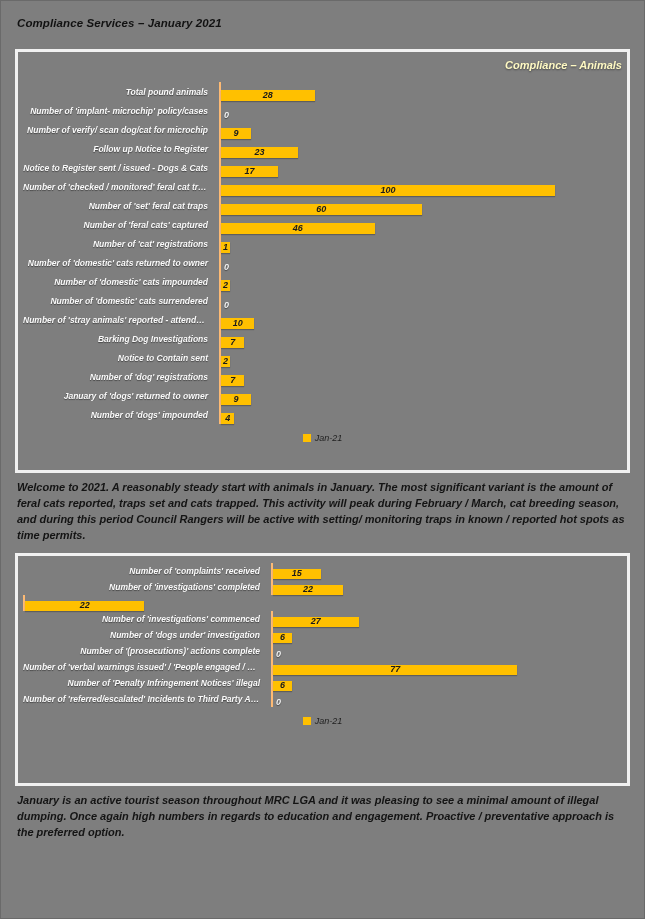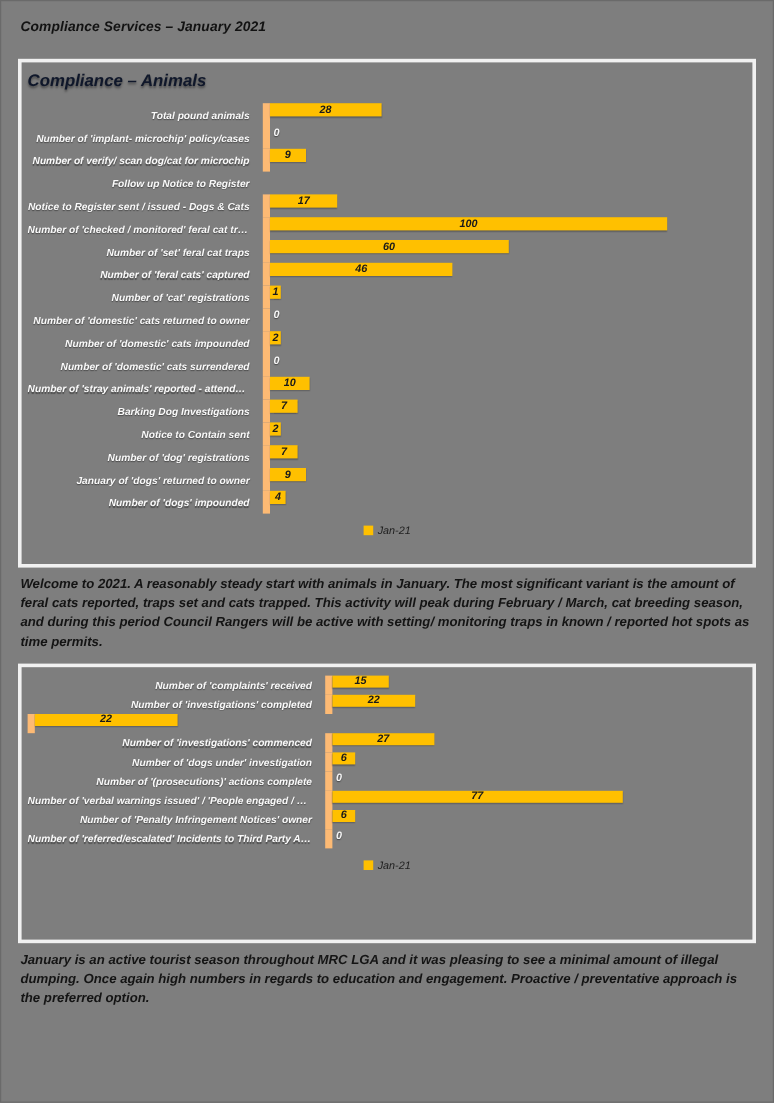--- a/index.html
+++ b/index.html
@@ -3,28 +3,28 @@
 <meta charset="utf-8">
 <style>
   * { box-sizing: border-box; margin: 0; padding: 0; }
   html, body { width: 645px; background: #7e7e7e; }
   body { font-family: "Liberation Sans", sans-serif; }
   .page { width: 645px; height: 919px; background: #7e7e7e; padding: 14px 14px 0 14px; overflow: hidden; border: 1px solid #6a6a6a; font-style: italic; }
   .doc-title { color: #121212; font-weight: bold; font-size: 11.5px; margin: 2px 2px 20px 2px; letter-spacing: .1px; }
   .chart-frame { border: 3px solid #f1f1f1; padding: 7px 5px 4px 5px; background: #7e7e7e; }
   .chart-0 { height: 424px; }
   .chart-1 { height: 233px; }
-  .chart-title { text-align: left; color: #0f172a; font-weight: bold; font-size: 14px; text-shadow: 0 1px 2px rgba(0,0,0,.45); margin-bottom: 11px; }
+  .chart-title { text-align: right; color: #fef9c3; font-weight: bold; font-size: 11px; text-shadow: 0 1px 2px rgba(0,0,0,.45); margin-bottom: 11px; }
   .bar-row { display: flex; align-items: center; }
   .chart-0 .bar-row { height: 19px; }
   .chart-1 .bar-row { height: 16px; }
   .bar-label { color: #fbfbfb; font-weight: bold; font-size: 8.5px; text-align: right; padding-right: 11px; white-space: nowrap; overflow: hidden; text-overflow: ellipsis; text-shadow: 0 1px 1px rgba(0,0,0,.45); }
   .chart-0 .bar-label { width: 196px; min-width: 196px; }
   .chart-1 .bar-label { width: 248px; min-width: 248px; }
-  .bar-track { flex: 1; height: 100%; border-left: 6px solid #fdba74; position: relative; display: flex; align-items: flex-start; }
+  .bar-track { flex: 1; height: 100%; border-left: 2px solid #fdba74; position: relative; display: flex; align-items: flex-end; }
   .bar { background: #FFC000; height: 11px; min-width: 9px; display: flex; align-items: center; justify-content: center; box-shadow: 0 1px 1px rgba(0,0,0,.25); }
   .chart-1 .bar { height: 10px; }
   .bar-value { color: #1a1a1a; font-weight: bold; font-size: 9px; line-height: 1; }
   .bar-value-zero { color: #f5f5f5; font-weight: bold; font-size: 9px; margin-left: 3px; text-shadow: 0 1px 1px rgba(0,0,0,.45); }
   .legend { display: flex; justify-content: center; align-items: center; gap: 4px; margin-top: 9px; }
   .legend-swatch { width: 8px; height: 8px; background: #FFC000; display: inline-block; }
   .legend-label { font-size: 9px; color: #202020; }
   .summary { color: #141414; font-weight: bold; font-size: 11px; line-height: 1.45; margin: 7px 2px 9px 2px; }
 </style>
 </head>
@@ -54,20 +54,25 @@
         <div class="bar-row">
           <div class="bar-label">Number of verify/ scan dog/cat for microchip</div>
           <div class="bar-track">
             <div class="bar" style="width: 7.5%;">
               <span class="bar-value">9</span>
             </div>
           </div>
         </div>
         <div class="bar-row">
           <div class="bar-label">Follow up Notice to Register</div>
+          <div class="bar-track">
+            <div class="bar" style="width: 19.1667%;">
+              <span class="bar-value">23</span>
+            </div>
+          </div>
         </div>
         <div class="bar-row">
           <div class="bar-label">Notice to Register sent / issued - Dogs &amp; Cats</div>
           <div class="bar-track">
             <div class="bar" style="width: 14.1667%;">
               <span class="bar-value">17</span>
             </div>
           </div>
         </div>
         <div class="bar-row">
@@ -228,21 +233,21 @@
         </div>
         <div class="bar-row">
           <div class="bar-label">Number of 'verbal warnings issued' / 'People engaged / Educated'</div>
           <div class="bar-track">
             <div class="bar" style="width: 70%;">
               <span class="bar-value">77</span>
             </div>
           </div>
         </div>
         <div class="bar-row">
-          <div class="bar-label">Number of 'Penalty Infringement Notices' owner</div>
+          <div class="bar-label">Number of 'Penalty Infringement Notices' illegal</div>
           <div class="bar-track">
             <div class="bar" style="width: 5.45455%;">
               <span class="bar-value">6</span>
             </div>
           </div>
         </div>
         <div class="bar-row">
           <div class="bar-label">Number of 'referred/escalated' Incidents to Third Party Agencies</div>
           <div class="bar-track">
             <span class="bar-value-zero">0</span>

